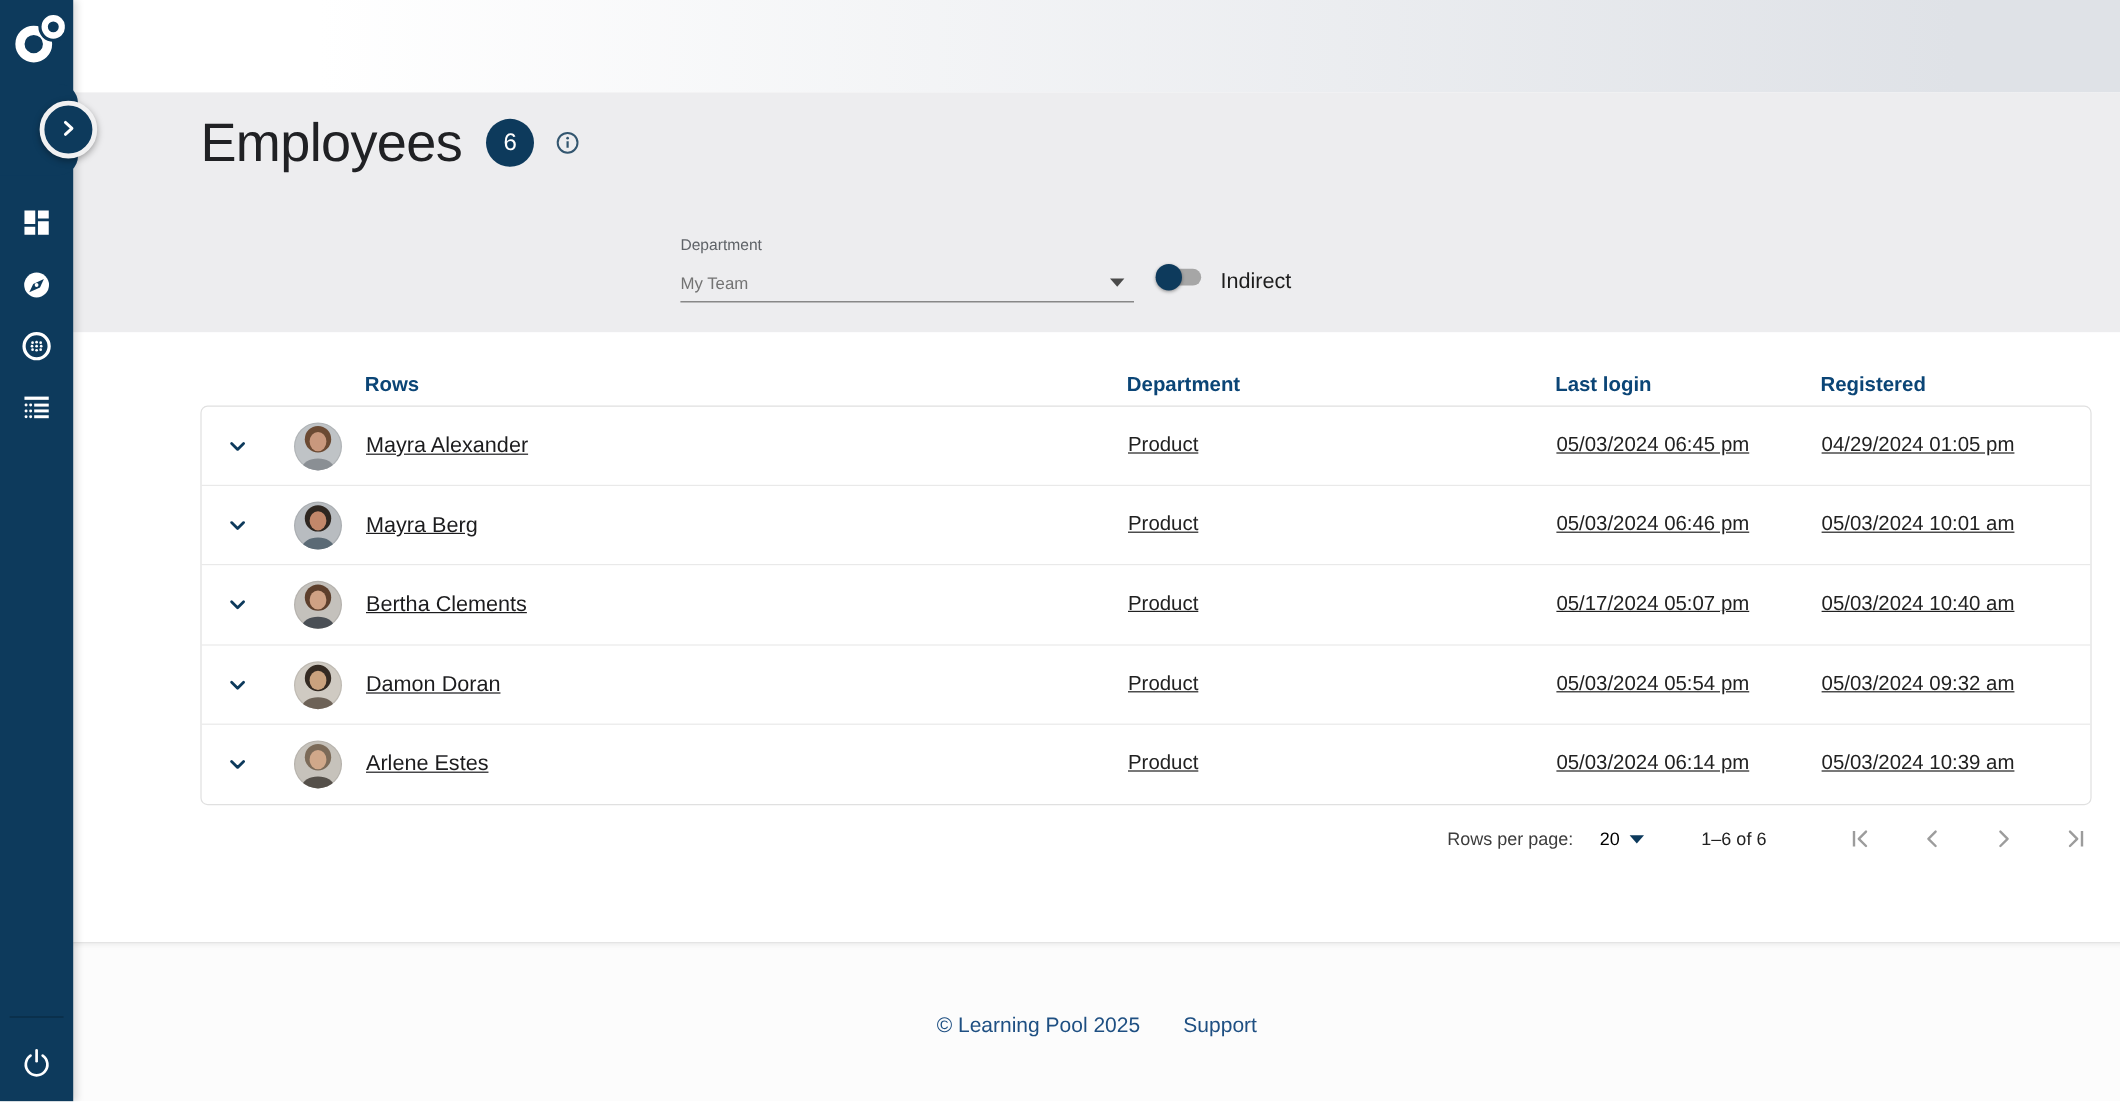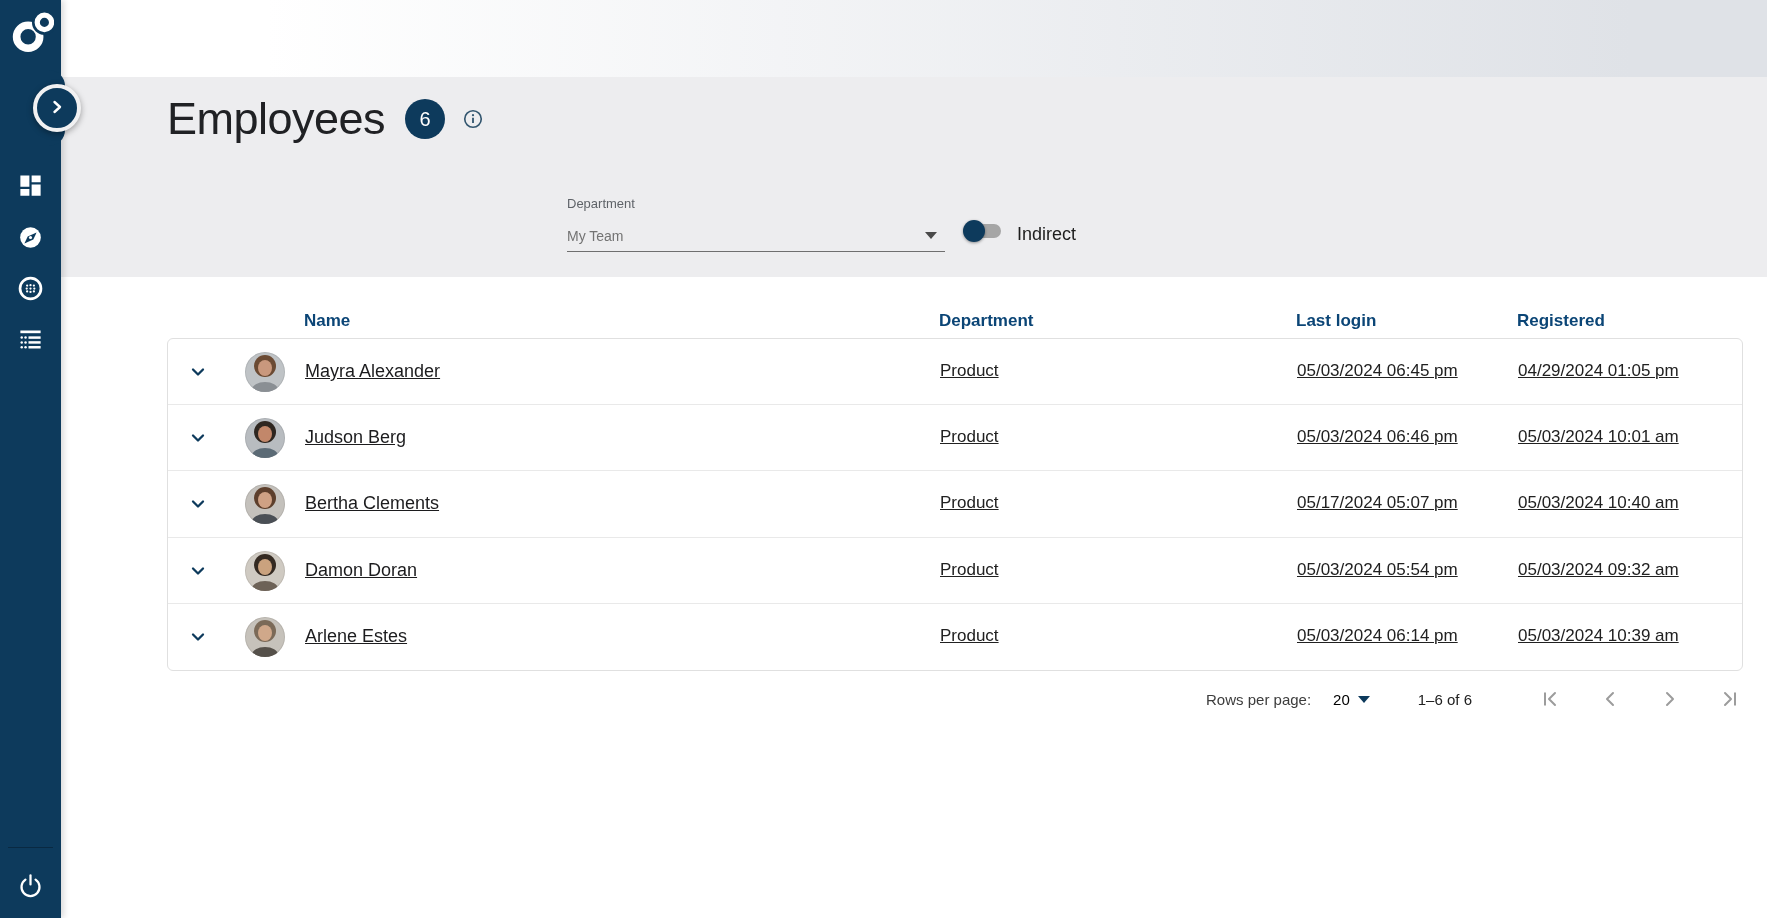--- a/index.html
+++ b/index.html
@@ -184,21 +184,21 @@
 
     <div class="toggle-wrap">
       <span class="toggle">
         <span class="toggle-thumb"></span>
       </span>
       <span class="toggle-label">Indirect</span>
     </div>
   </section>
 
   <section class="content">
-    <span class="col-header col-name">Name</span>
+    <span class="col-header col-name">Rows</span>
     <span class="col-header col-dept">Department</span>
     <span class="col-header col-login">Last login</span>
     <span class="col-header col-reg">Registered</span>
 
     <div class="card">
       <div id="table-body">
   <div class="trow">
     <span class="row-chevron">
       <svg viewBox="0 0 20 20" width="20" height="20">
         <polyline points="5,7.5 10,12.5 15,7.5" fill="none" stroke="#0d3a5c" stroke-width="2.3" stroke-linecap="round" stroke-linejoin="round"></polyline>
@@ -219,21 +219,21 @@
     <span class="row-chevron">
       <svg viewBox="0 0 20 20" width="20" height="20">
         <polyline points="5,7.5 10,12.5 15,7.5" fill="none" stroke="#0d3a5c" stroke-width="2.3" stroke-linecap="round" stroke-linejoin="round"></polyline>
       </svg>
     </span>
     <span class="avatar" style="--bg: #b8bcc0; --hair: #2e2620; --skin: #c2876a; --shirt: #5b6a75;">
       <span class="av-hair"></span>
       <span class="av-face"></span>
       <span class="av-body"></span>
     </span>
-    <span class="cell name">Judson Berg</span>
+    <span class="cell name">Mayra Berg</span>
     <span class="cell dept">Product</span>
     <span class="cell login">05/03/2024 06:46 pm</span>
     <span class="cell reg">05/03/2024 10:01 am</span>
   </div>
 
   <div class="trow">
     <span class="row-chevron">
       <svg viewBox="0 0 20 20" width="20" height="20">
         <polyline points="5,7.5 10,12.5 15,7.5" fill="none" stroke="#0d3a5c" stroke-width="2.3" stroke-linecap="round" stroke-linejoin="round"></polyline>
       </svg>
@@ -310,14 +310,20 @@
         <span class="pg-btn">
           <svg viewBox="0 0 24 24" width="24" height="24">
             <polyline points="7,6 13,12 7,18" fill="none" stroke="#9c9c9c" stroke-width="2" stroke-linecap="round" stroke-linejoin="round"></polyline>
             <line x1="17" y1="5.5" x2="17" y2="18.5" stroke="#9c9c9c" stroke-width="2"></line>
           </svg>
         </span>
       </span>
     </div>
   </section>
 
+  <footer class="footer">
+    <div class="footer-inner">
+      <span class="footer-link">© Learning Pool 2025</span>
+      <span class="footer-link">Support</span>
+    </div>
+  </footer>
 
 </div>
 
 </body></html>

